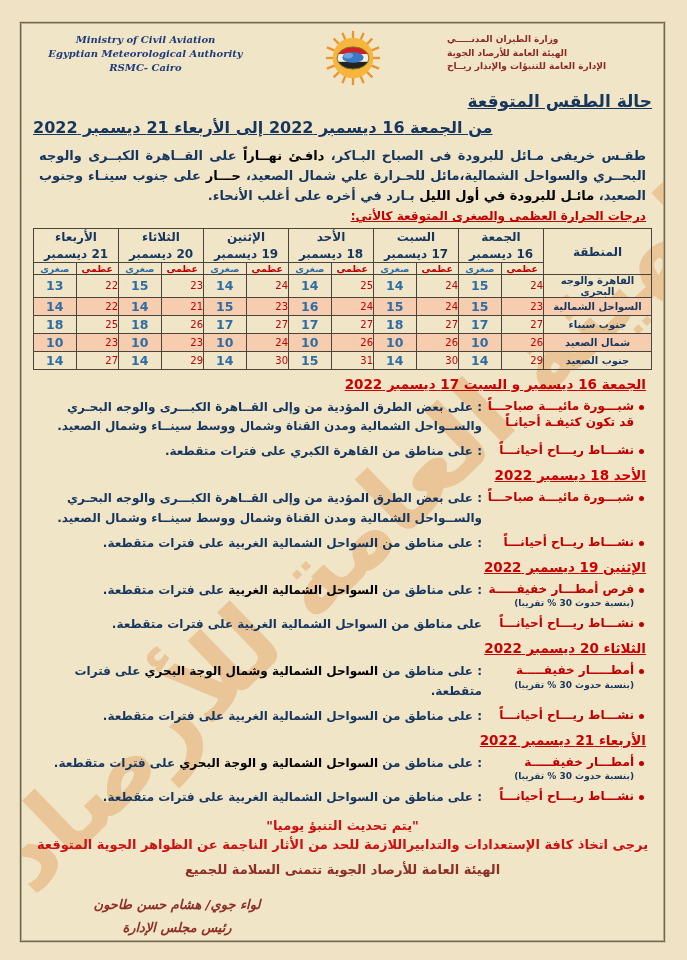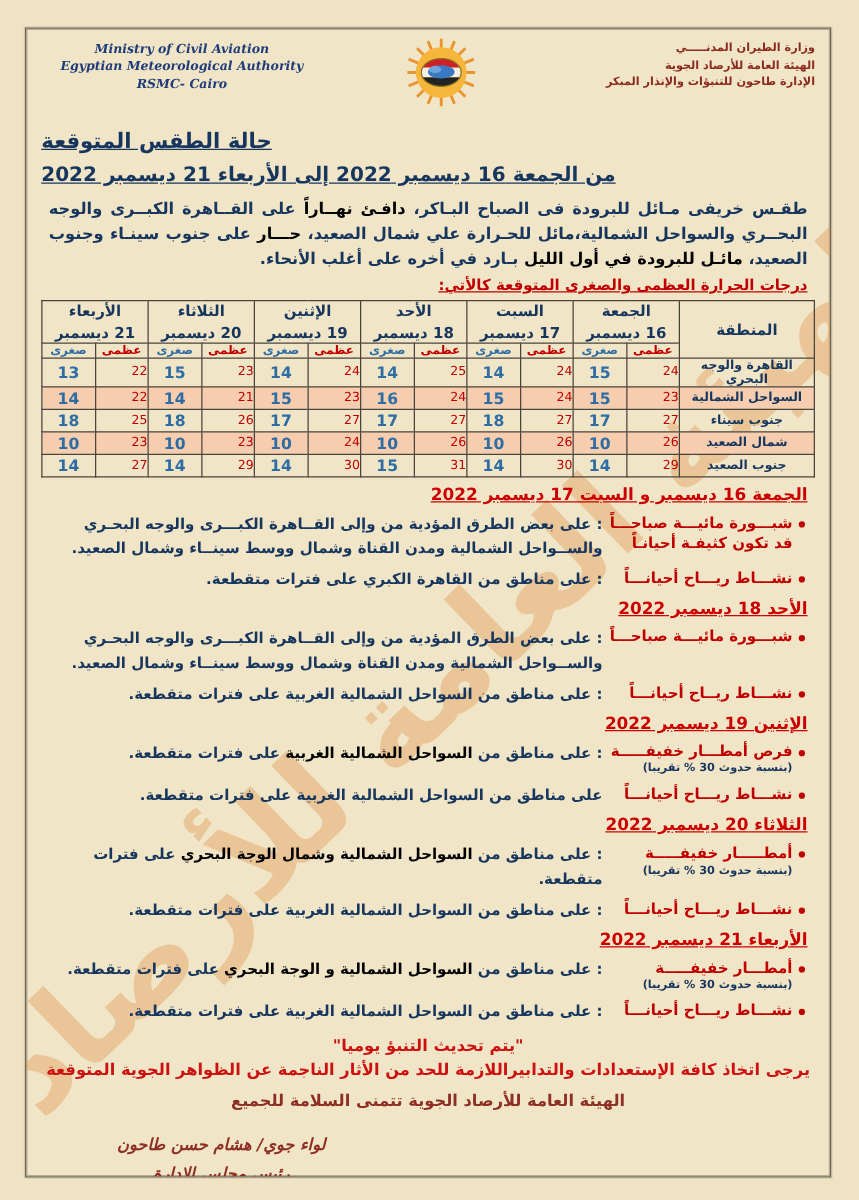--- a/index.html
+++ b/index.html
@@ -31,26 +31,26 @@
   
   .hdr{display:flex;direction:ltr;align-items:flex-start;padding-top:2px;}
   .en-block{
     width:225px;text-align:center;
     color:#1f3c78;font-weight:bold;font-style:italic;
     font-family:"DejaVu Serif", serif;
     font-size:10px;line-height:1.4;padding-top:4px;
   }
   .logo-wrap{flex:1;text-align:center;}
   .ar-block{
-    width:205px;text-align:right;direction:rtl;
+    width:205px;text-align:left;direction:rtl;
     color:#8b2a20;font-weight:bold;font-size:9px;line-height:1.5;padding-top:4px;
   }
   .title{
-    text-align:left;color:#17365d;font-weight:bold;font-size:17px;
-    text-decoration:underline;margin-top:12px;direction:rtl;
+    text-align:right;color:#17365d;font-weight:bold;font-size:17px;
+    text-decoration:underline;margin-top:0px;direction:rtl;
   }
   .subtitle{
     text-align:left;color:#17365d;font-weight:bold;font-size:16px;
     text-decoration:underline;margin-top:7px;direction:rtl;
   }
   .intro{
     direction:rtl;text-align:justify;margin:9px 6px 0;
     color:#17365d;font-weight:bold;font-size:13px;line-height:1.55;
   }
   .intro .red,.seg-red{color:#000000;}
@@ -140,21 +140,21 @@
             <rect x="14" y="34" width="36" height="8" fill="#232323"></rect>
             <ellipse cx="32" cy="29.5" rx="11" ry="5.5" fill="#3a79c3"></ellipse>
             <ellipse cx="27" cy="27.5" rx="5" ry="3" fill="#6ea4dd"></ellipse>
           </g>
           <ellipse cx="32" cy="30" rx="16.5" ry="11.5" fill="none" stroke="#8a6d1f" stroke-width="1"></ellipse>
         </svg>
       </div>
       <div class="ar-block">
         <div>وزارة الطيران المدنـــــي</div>
         <div>الهيئة العامة للأرصاد الجوية</div>
-        <div>الإدارة طاحون للتنبؤات والإنذار المبكر</div>
+        <div>الإدارة العامة للتنبؤات والإنذار ريــاح</div>
       </div>
     </div>
 
     <div class="title">حالة الطقس المتوقعة</div>
     <div class="subtitle">من الجمعة 16 ديسمبر 2022  إلى الأربعاء 21 ديسمبر 2022</div>
 
     <p class="intro"><span>طقـس خريفى مـائل للبرودة فى الصباح البـاكر، </span><span class="red">دافـئ نهــاراً </span><span>على القــاهرة الكبــرى والوجه البحــري والسواحل الشمالية،مائل للحـرارة علي شمال الصعيد، </span><span class="red">حـــار </span><span>على جنوب سينـاء وجنوب الصعيد، </span><span class="red">مائـل للبرودة في أول الليل </span><span>بـارد في أخره على أغلب الأنحاء.</span></p>
 
     <div class="caption">درجات الحرارة العظمى والصغرى المتوقعة كالأتي:</div>
 

